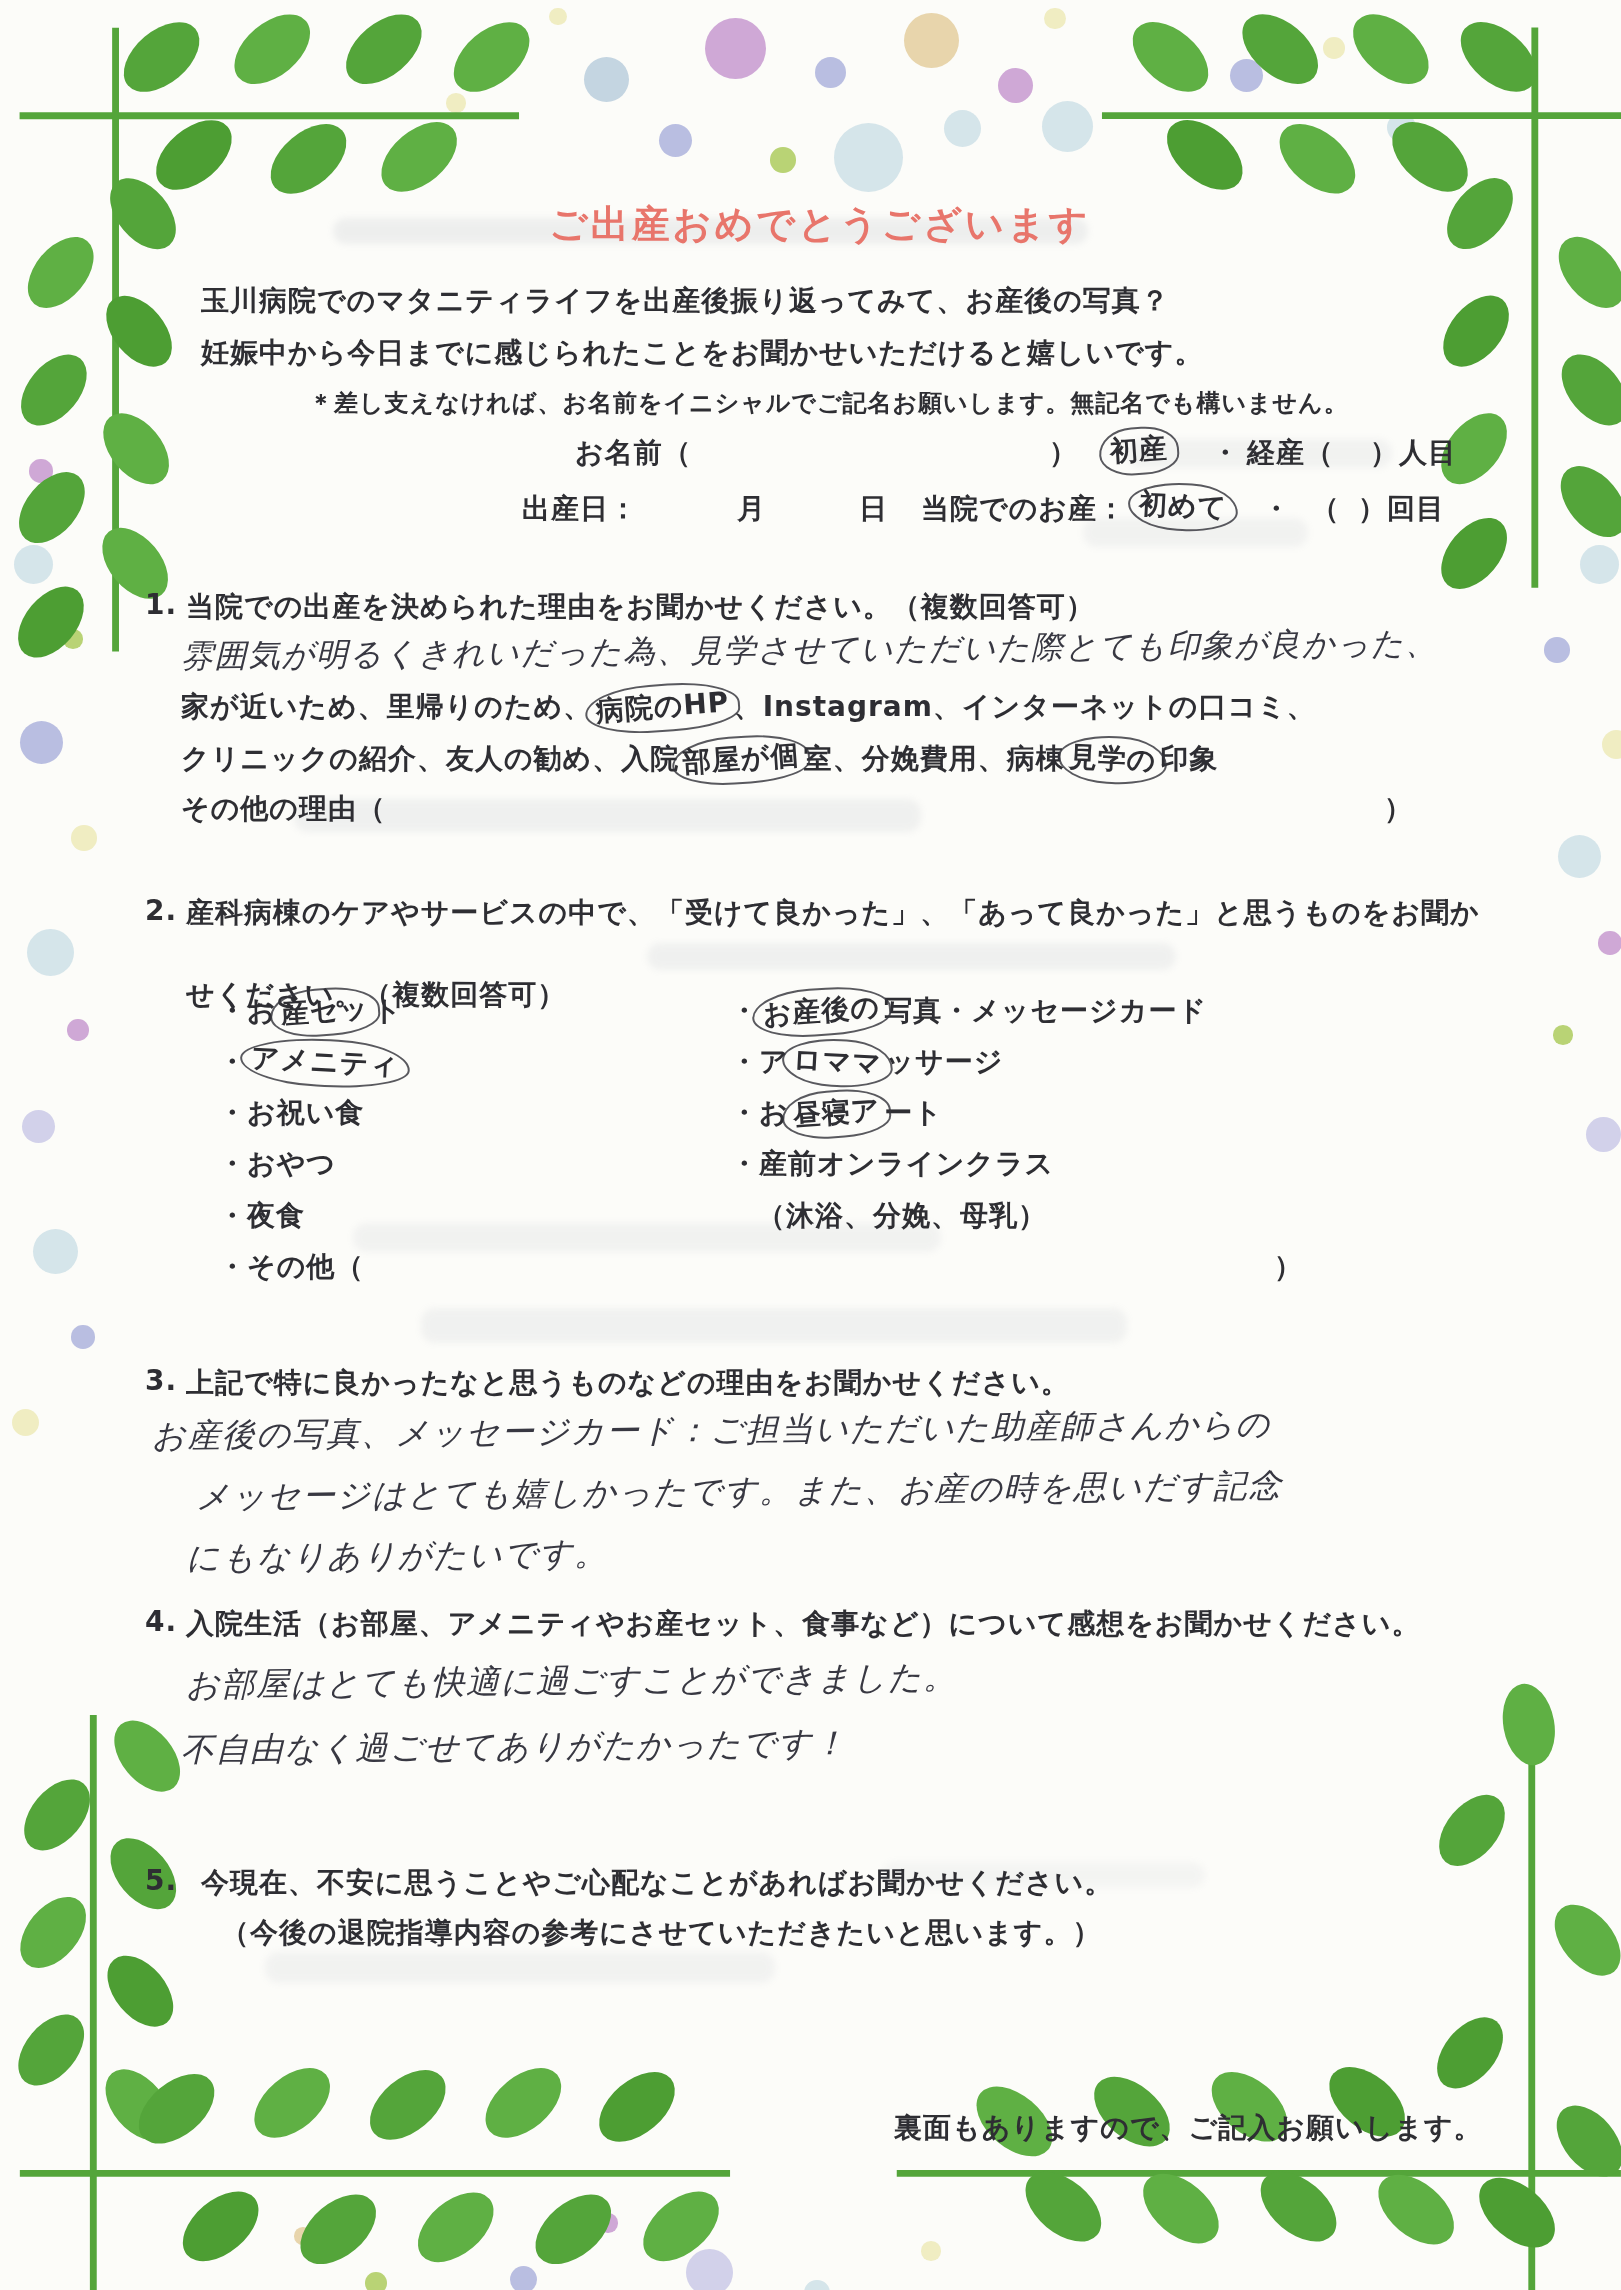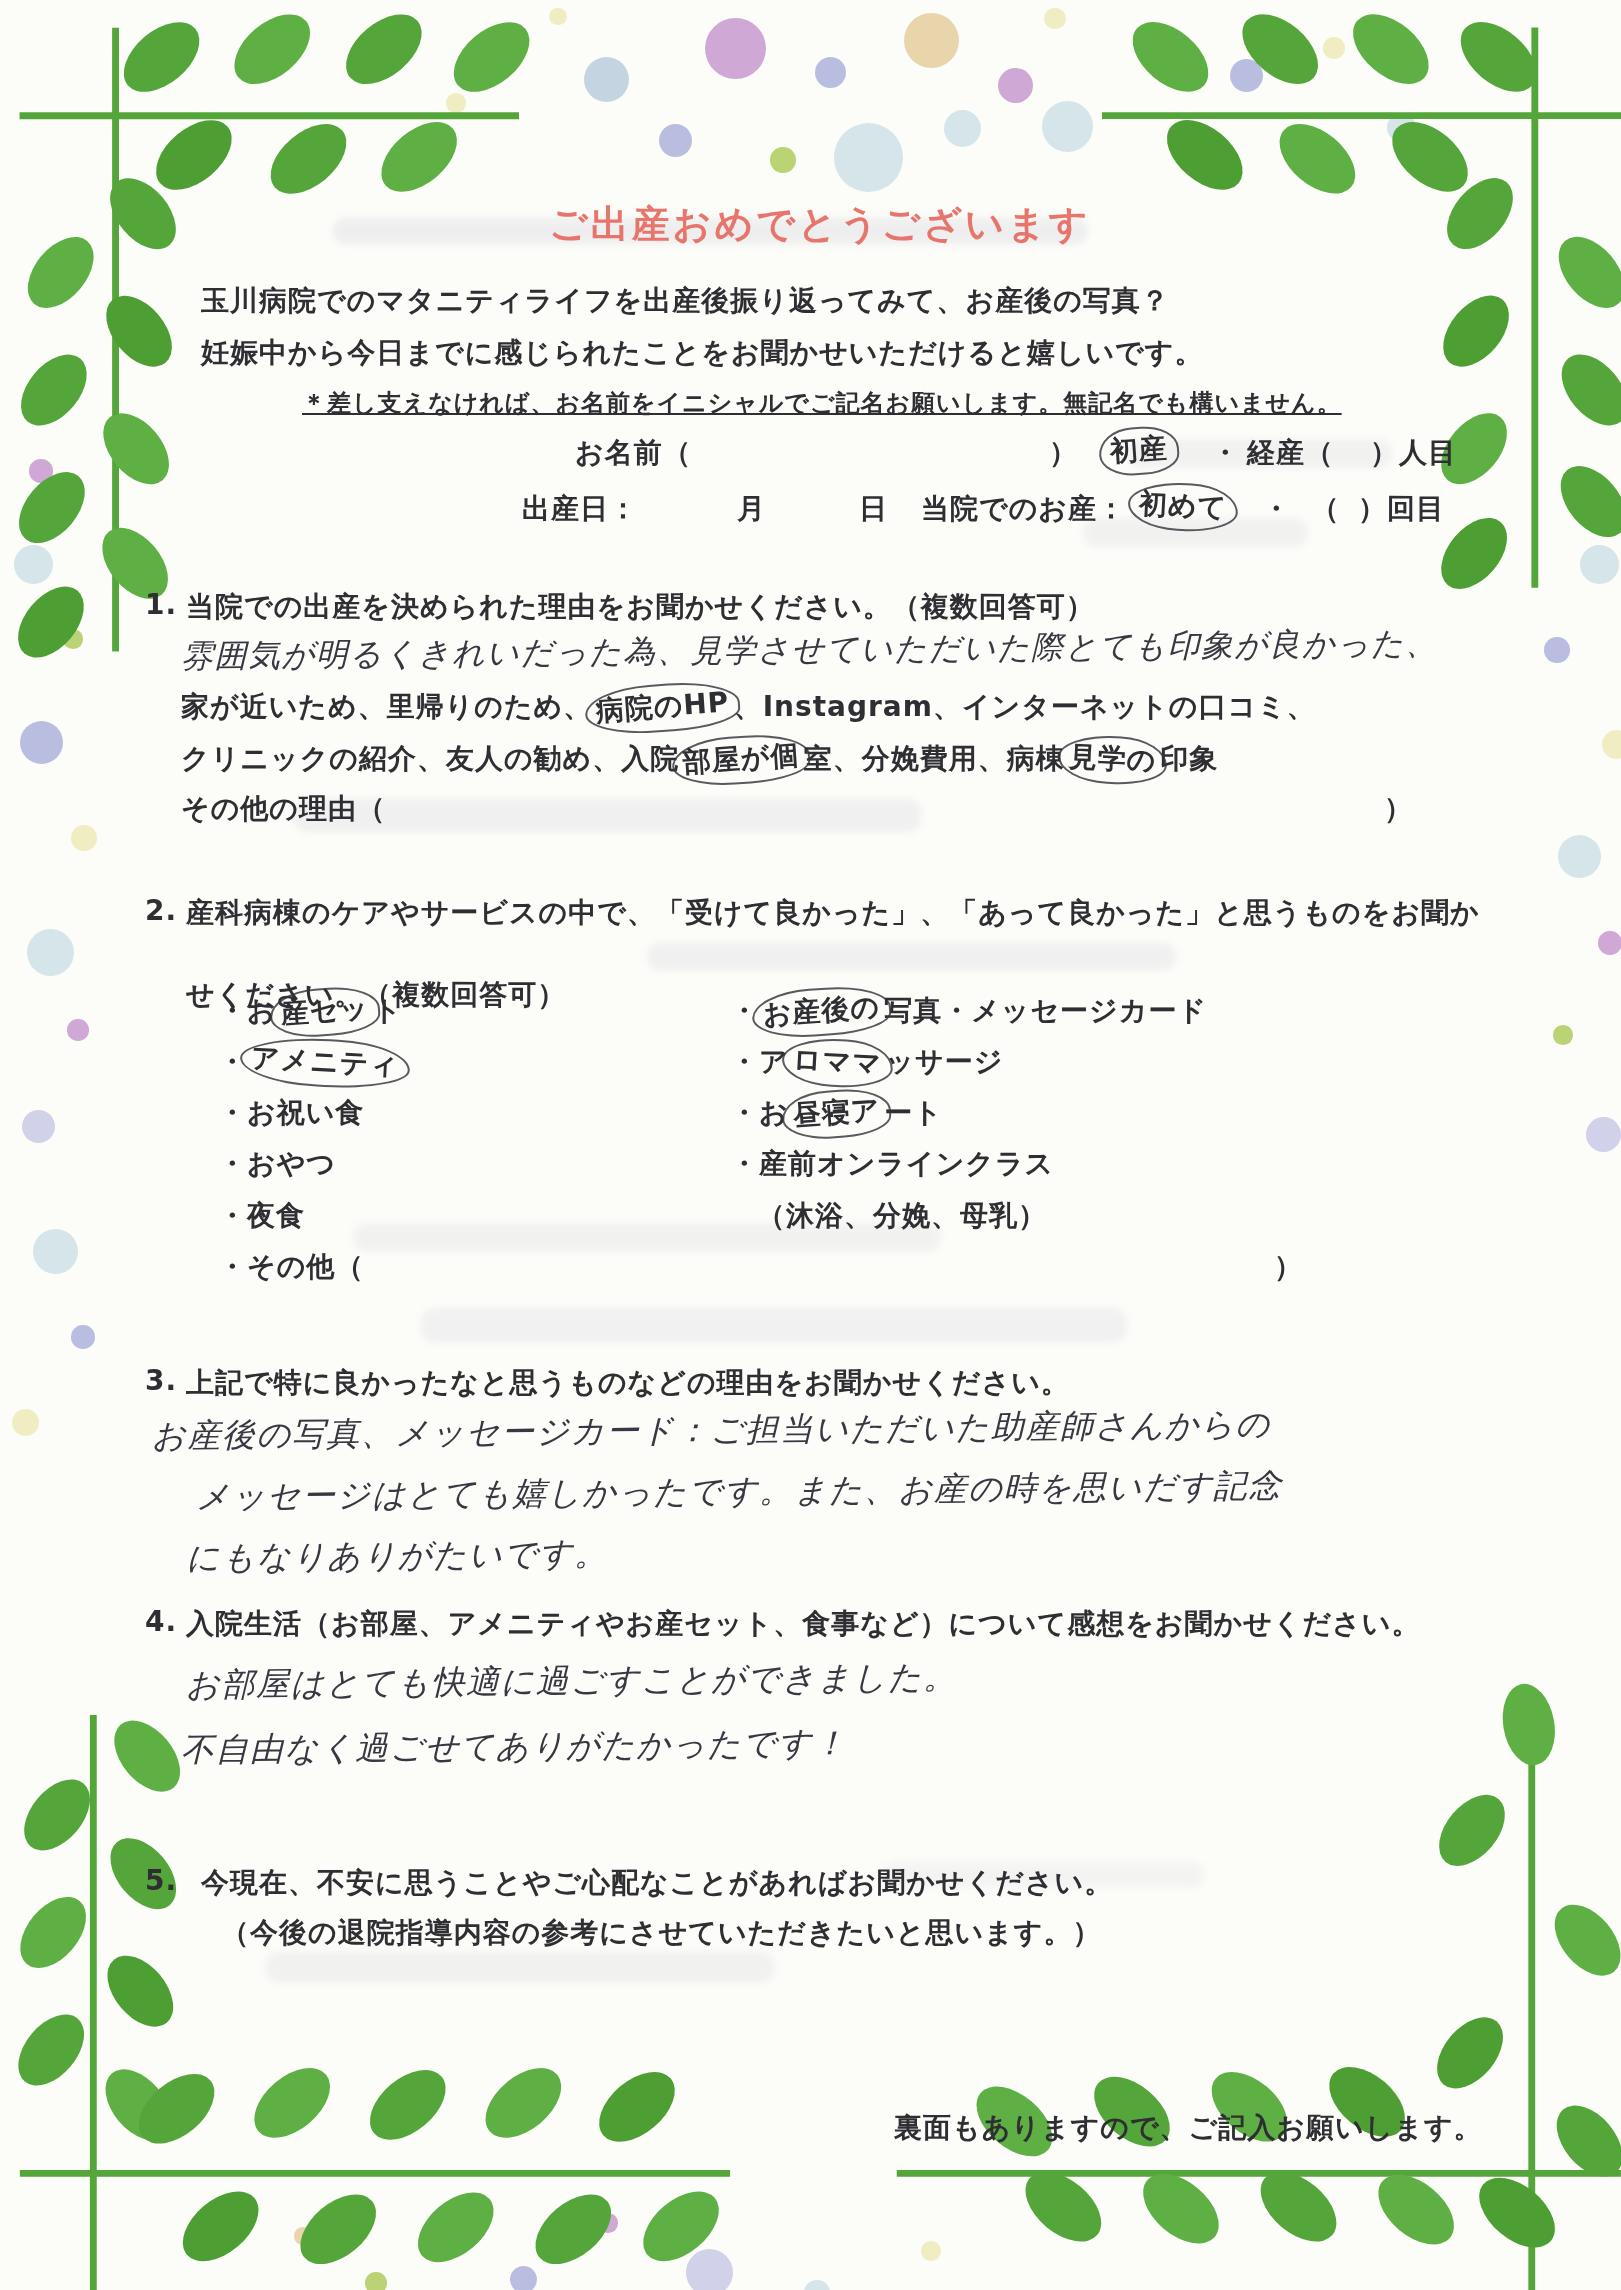--- a/index.html
+++ b/index.html
@@ -128,21 +128,21 @@
       <ellipse cx="305" cy="1014" rx="45" ry="27" transform="rotate(40 305 1014)" fill="#5fb044"></ellipse>
       <ellipse cx="425" cy="1012" rx="45" ry="27" transform="rotate(40 425 1012)"></ellipse>
       <ellipse cx="545" cy="1015" rx="45" ry="27" transform="rotate(40 545 1015)" fill="#5fb044"></ellipse>
       <ellipse cx="648" cy="1018" rx="45" ry="27" transform="rotate(40 648 1018)" fill="#4d9e33"></ellipse>
     </g>
   </svg>
 
   <div class="txt title" style="left:549px;top:199px;color:#e8756b;">ご出産おめでとうございます</div>
   <div class="txt print f29" style="left:201px;top:282px;">玉川病院でのマタニティライフを出産後振り返ってみて、お産後の写真？</div>
   <div class="txt print f29" style="left:201px;top:334px;">妊娠中から今日までに感じられたことをお聞かせいただけると嬉しいです。</div>
-  <div class="txt print f24" style="left:302px;top:387px;text-decoration:underline;">＊差し支えなければ、お名前をイニシャルでご記名お願いします。無記名でも構いません。</div>
+  <div class="txt print f24" style="left:309px;top:387px;">＊差し支えなければ、お名前をイニシャルでご記名お願いします。無記名でも構いません。</div>
 
   <div class="txt print f29" style="left:575px;top:434px;">お名前（</div>
   <div class="txt print f29" style="left:1049px;top:434px;">）</div>
   <div class="txt print f29" style="left:1106px;top:432px;"><span class="pen">初産</span></div>
   <div class="txt print f29" style="left:1211px;top:434px;">・</div>
   <div class="txt print f29" style="left:1247px;top:434px;">経産（</div>
   <div class="txt print f29" style="left:1370px;top:434px;">）人目</div>
 
   <div class="txt print f29" style="left:522px;top:490px;">出産日：</div>
   <div class="txt print f29" style="left:737px;top:490px;">月</div>

